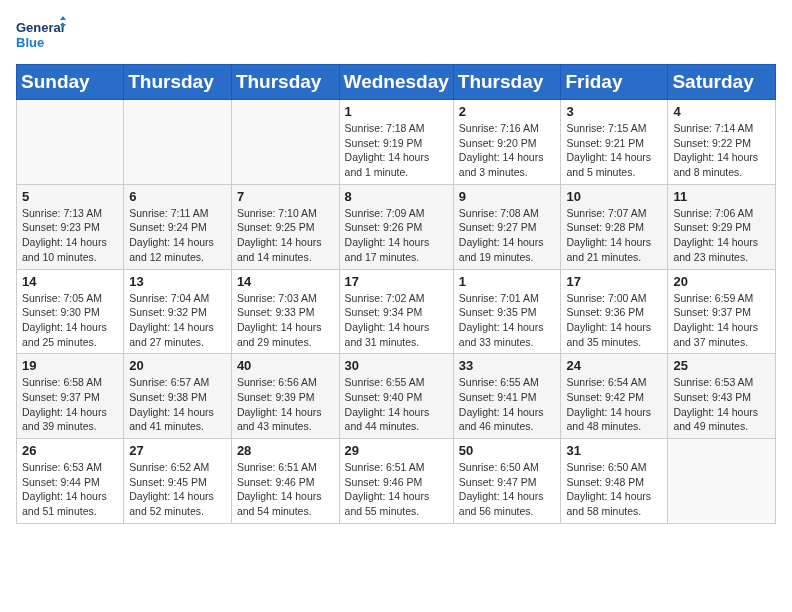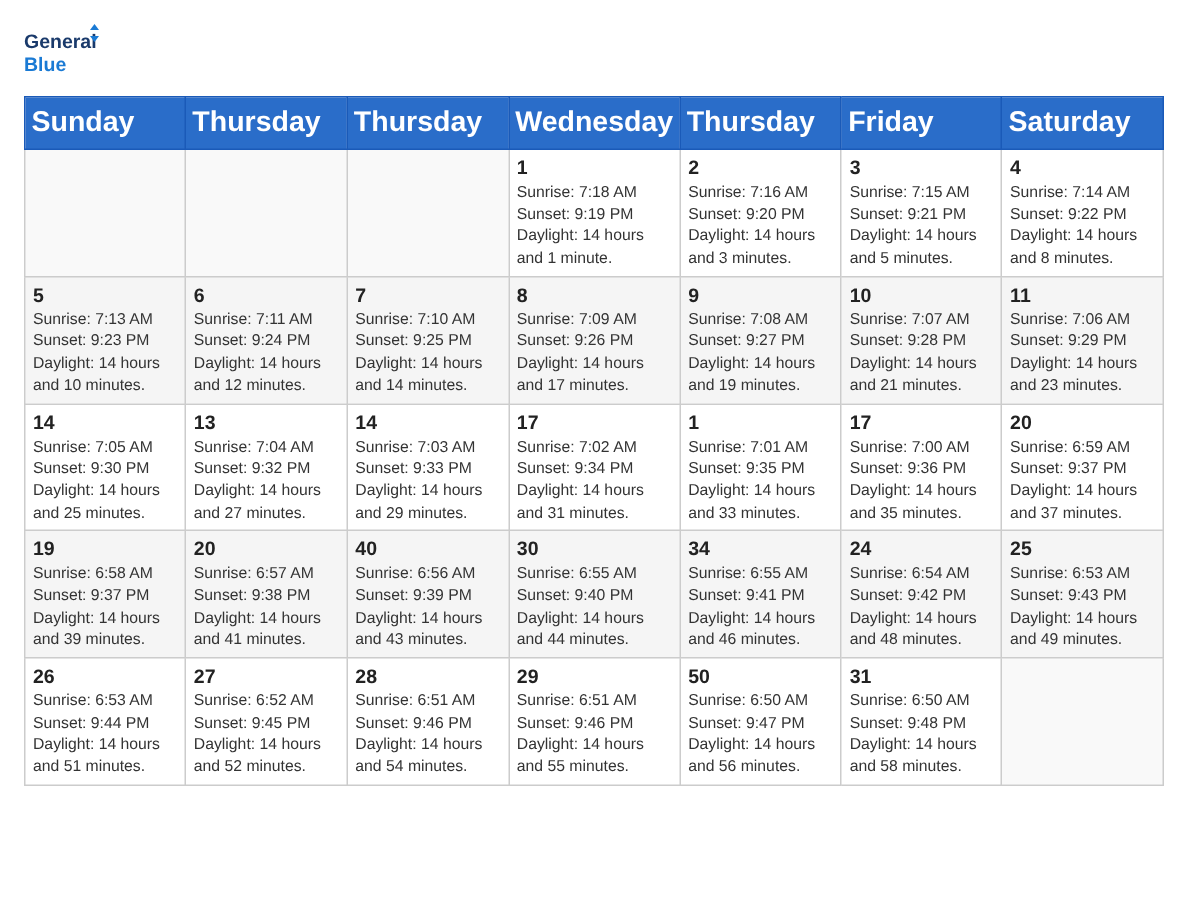--- a/index.html
+++ b/index.html
@@ -198,21 +198,21 @@
         </td>
         <td>
           <div class="day-number">40</div>
           <div class="day-info">Sunrise: 6:56 AM<br>Sunset: 9:39 PM<br>Daylight: 14 hours<br>and 43 minutes.</div>
         </td>
         <td>
           <div class="day-number">30</div>
           <div class="day-info">Sunrise: 6:55 AM<br>Sunset: 9:40 PM<br>Daylight: 14 hours<br>and 44 minutes.</div>
         </td>
         <td>
-          <div class="day-number">34</div>
+          <div class="day-number">33</div>
           <div class="day-info">Sunrise: 6:55 AM<br>Sunset: 9:41 PM<br>Daylight: 14 hours<br>and 46 minutes.</div>
         </td>
         <td>
           <div class="day-number">24</div>
           <div class="day-info">Sunrise: 6:54 AM<br>Sunset: 9:42 PM<br>Daylight: 14 hours<br>and 48 minutes.</div>
         </td>
         <td>
           <div class="day-number">25</div>
           <div class="day-info">Sunrise: 6:53 AM<br>Sunset: 9:43 PM<br>Daylight: 14 hours<br>and 49 minutes.</div>
         </td>

